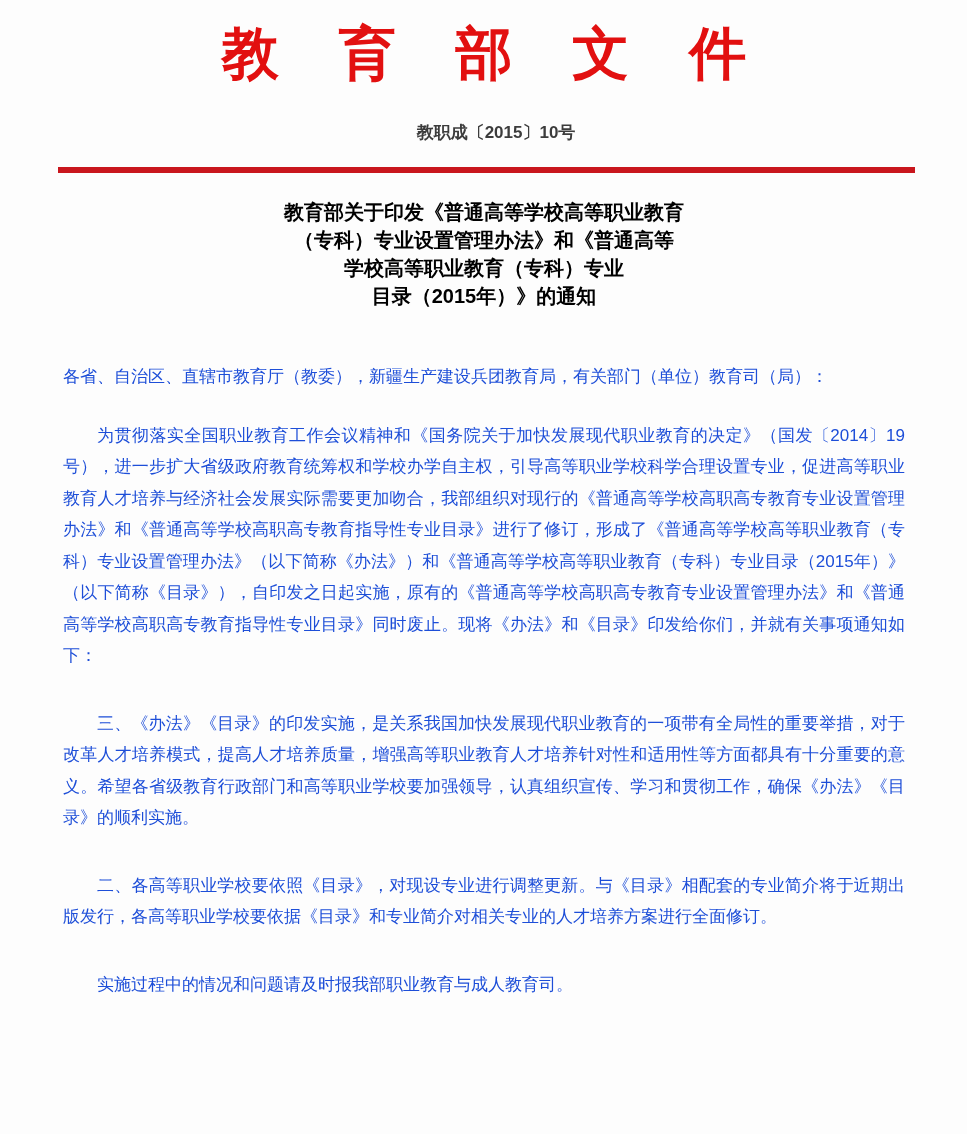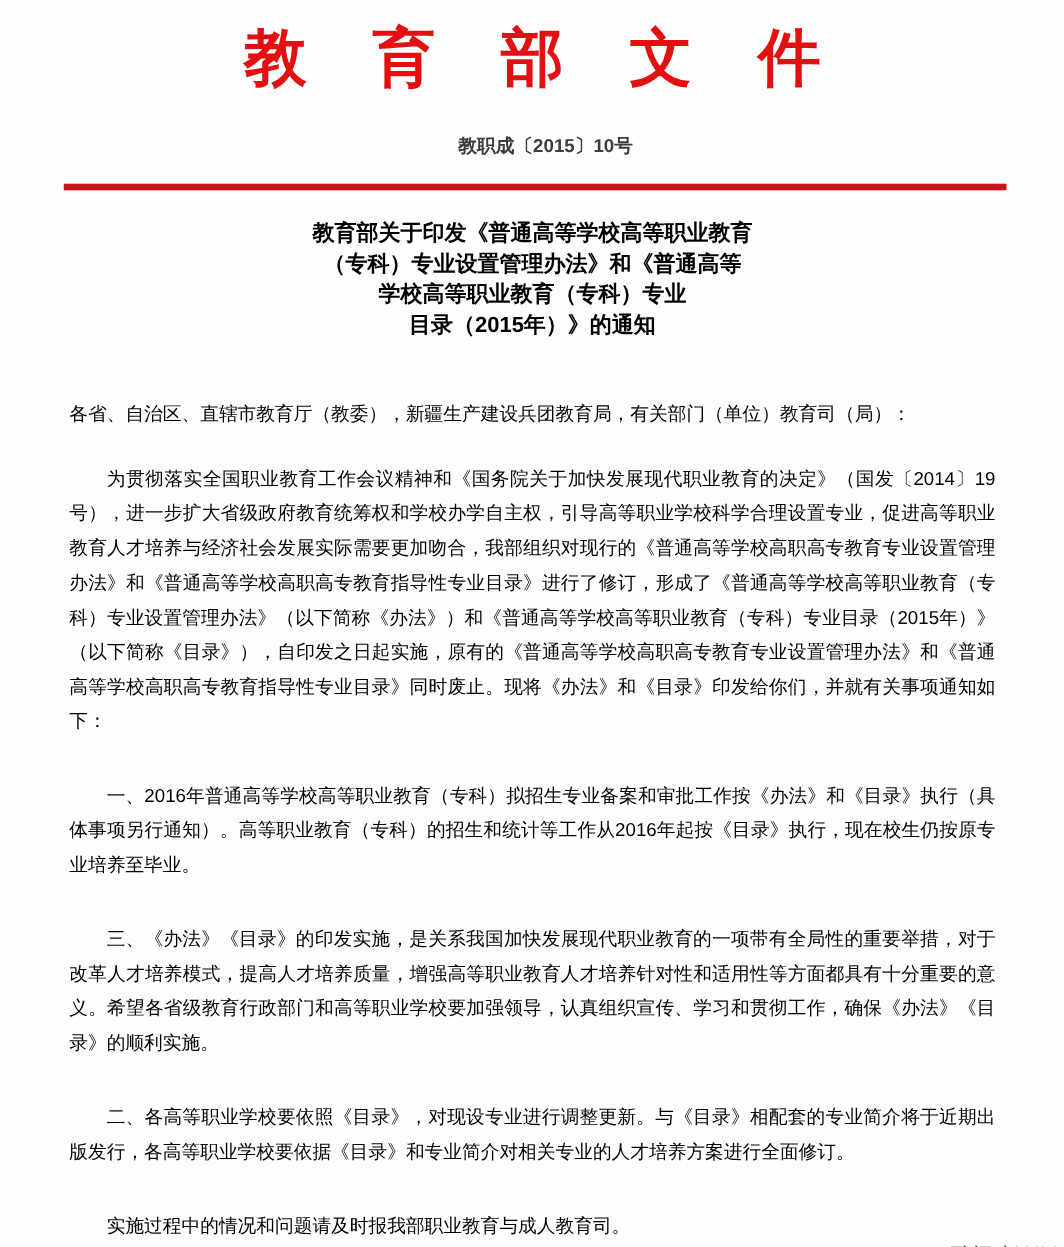--- a/index.html
+++ b/index.html
@@ -51,21 +51,21 @@
     text-align: center;
     font-weight: bold;
     font-size: 20px;
     line-height: 28px;
     color: #000000;
     white-space: pre-line;
   }
   
   .body-text {
     margin-top: 51px;
-    color: #000000;
+    color: #1d4ed8;
     font-size: 17px;
     line-height: 31.5px;
     text-align: justify;
   }
   .salutation { text-indent: 0; }
   .para { text-indent: 2em; }
   .para-first { margin-top: 27px; }
   .para-gap   { margin-top: 36px; }
   
   .watermark {
@@ -90,21 +90,20 @@
   <div class="red-rule"></div>
 
   <div class="notice-title">教育部关于印发《普通高等学校高等职业教育
 （专科）专业设置管理办法》和《普通高等
 学校高等职业教育（专科）专业
 目录（2015年）》的通知</div>
 
   <div class="body-text">
     <p class="salutation">各省、自治区、直辖市教育厅（教委），新疆生产建设兵团教育局，有关部门（单位）教育司（局）：</p>
     <p class="para para-first">为贯彻落实全国职业教育工作会议精神和《国务院关于加快发展现代职业教育的决定》（国发〔2014〕19号），进一步扩大省级政府教育统筹权和学校办学自主权，引导高等职业学校科学合理设置专业，促进高等职业教育人才培养与经济社会发展实际需要更加吻合，我部组织对现行的《普通高等学校高职高专教育专业设置管理办法》和《普通高等学校高职高专教育指导性专业目录》进行了修订，形成了《普通高等学校高等职业教育（专科）专业设置管理办法》（以下简称《办法》）和《普通高等学校高等职业教育（专科）专业目录（2015年）》（以下简称《目录》），自印发之日起实施，原有的《普通高等学校高职高专教育专业设置管理办法》和《普通高等学校高职高专教育指导性专业目录》同时废止。现将《办法》和《目录》印发给你们，并就有关事项通知如下：</p>
-    <p class="para para-gap">一、2016年普通高等学校高等职业教育（专科）拟招生专业备案和审批工作按《办法》和《目录》执行（具体事项另行通知）。高等职业教育（专科）的招生和统计等工作从2016年起按《目录》执行，现在校生仍按原专业培养至毕业。</p>
     <p class="para para-gap">三、《办法》《目录》的印发实施，是关系我国加快发展现代职业教育的一项带有全局性的重要举措，对于改革人才培养模式，提高人才培养质量，增强高等职业教育人才培养针对性和适用性等方面都具有十分重要的意义。希望各省级教育行政部门和高等职业学校要加强领导，认真组织宣传、学习和贯彻工作，确保《办法》《目录》的顺利实施。</p>
     <p class="para para-gap">二、各高等职业学校要依照《目录》，对现设专业进行调整更新。与《目录》相配套的专业简介将于近期出版发行，各高等职业学校要依据《目录》和专业简介对相关专业的人才培养方案进行全面修订。</p>
     <p class="para para-gap">实施过程中的情况和问题请及时报我部职业教育与成人教育司。</p>
   </div>
 
   <div class="watermark">ZhiFei-UAV</div>
 
 </div>
 
 </body></html>

